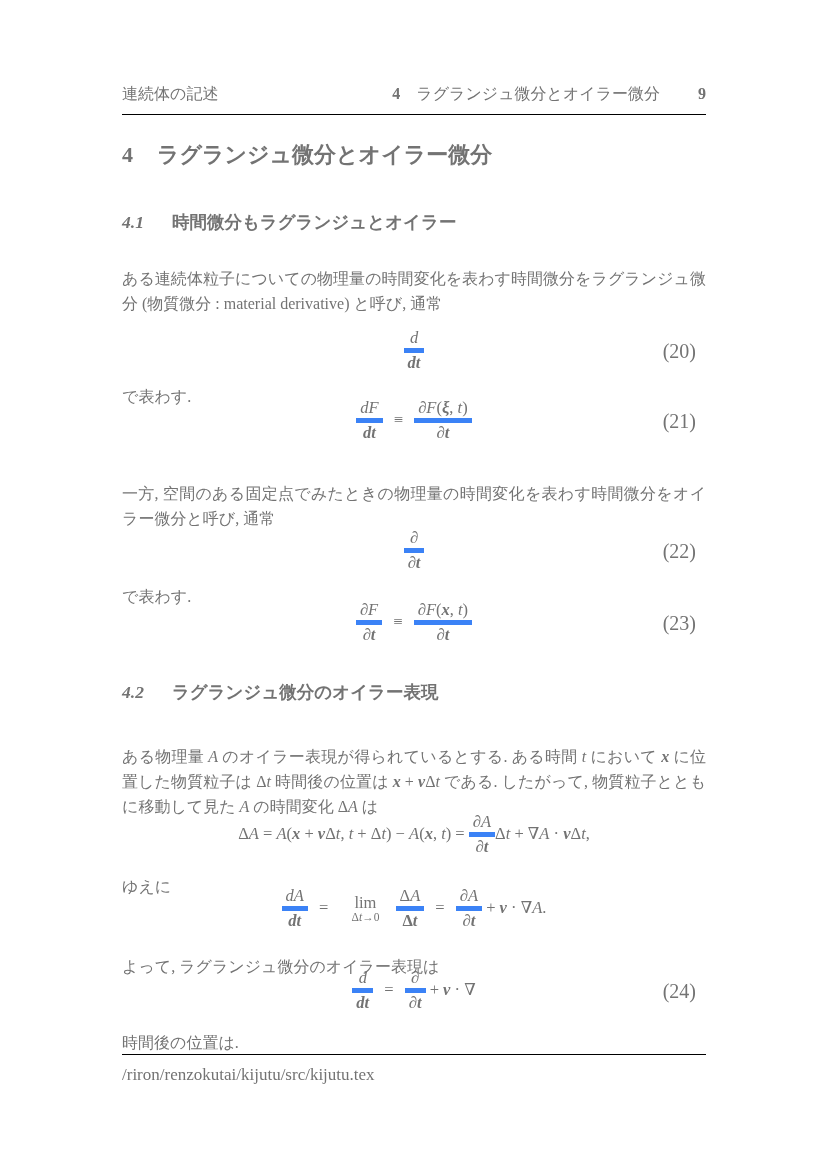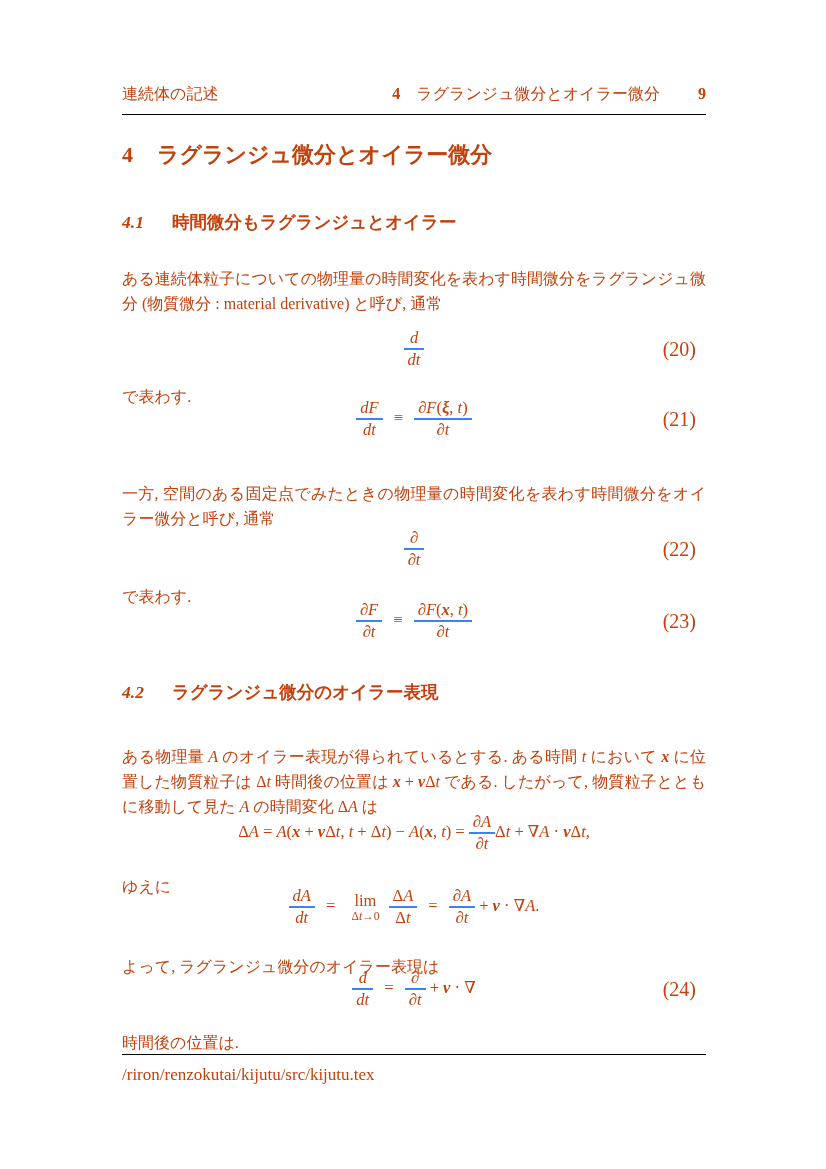--- a/index.html
+++ b/index.html
@@ -1,18 +1,18 @@
 <!DOCTYPE html>
 <html><head>
 <meta charset="utf-8">
 <style>
   html,body { margin:0; padding:0; background:#ffffff; }
   .page {
     position:relative; width:826px; height:1169px; background:#ffffff;
-    overflow:hidden; color:#c2410c;
+    overflow:hidden; color:#737373;
     font-family:"Liberation Serif","DejaVu Serif",serif;
   }
   .blk { position:absolute; left:122px; width:584px; }
 
   
   .rhead { display:flex; align-items:baseline; font-size:16px;
            border-bottom:1.5px solid #000; padding-bottom:9px; }
   .rhead .hnum { margin-left:auto; font-weight:700; }
   .rhead .htitle { font-family:"Liberation Sans","DejaVu Sans",sans-serif; margin-left:16px; }
   .rhead .hpage { margin-left:38px; font-weight:700; }
@@ -27,23 +27,23 @@
 
   
   .para { font-size:16px; line-height:25px; text-align:justify; }
 
   
   .eq { text-align:center; font-size:16.5px; line-height:1.15; }
   .eqtag { position:absolute; right:10px; top:50%; transform:translateY(-50%);
            font-size:20px; font-style:normal; }
   .frac { display:inline-block; vertical-align:middle; text-align:center; }
   .frac .fr { display:block; line-height:1.12; padding:1px 4px; }
-  .frac .fr + .fr { border-top:2px solid #3b82f6; }
+  .frac .fr + .fr { border-top:5px solid #3b82f6;font-weight:bold; }
   .rel { margin:0 7px; }
-  .lim { display:inline-block; vertical-align:middle; margin:0 5px; }
+  .lim { display:inline-block; vertical-align:middle; margin:0 12px; }
   .lim .lw { display:block; line-height:1.05; }
   .lim .ls { display:block; font-size:11.5px; line-height:1.1; }
 
   
   .m-i  { font-style:italic; }
   .m-bi { font-style:italic; font-weight:700; }
   .m-up { font-style:normal; }
 
   
   .pfoot { display:flex; justify-content:space-between; align-items:baseline;

